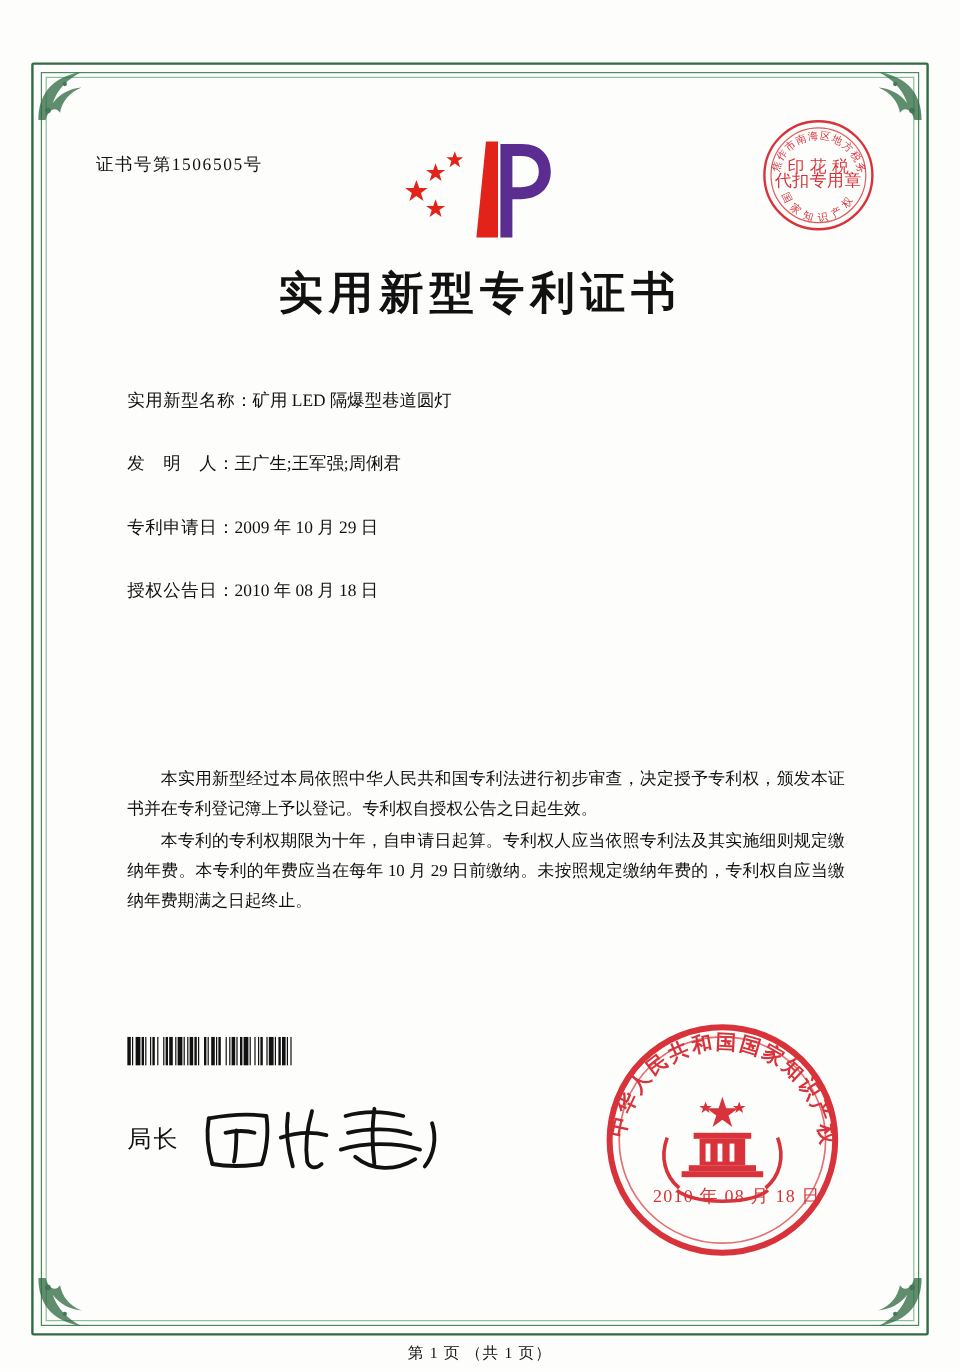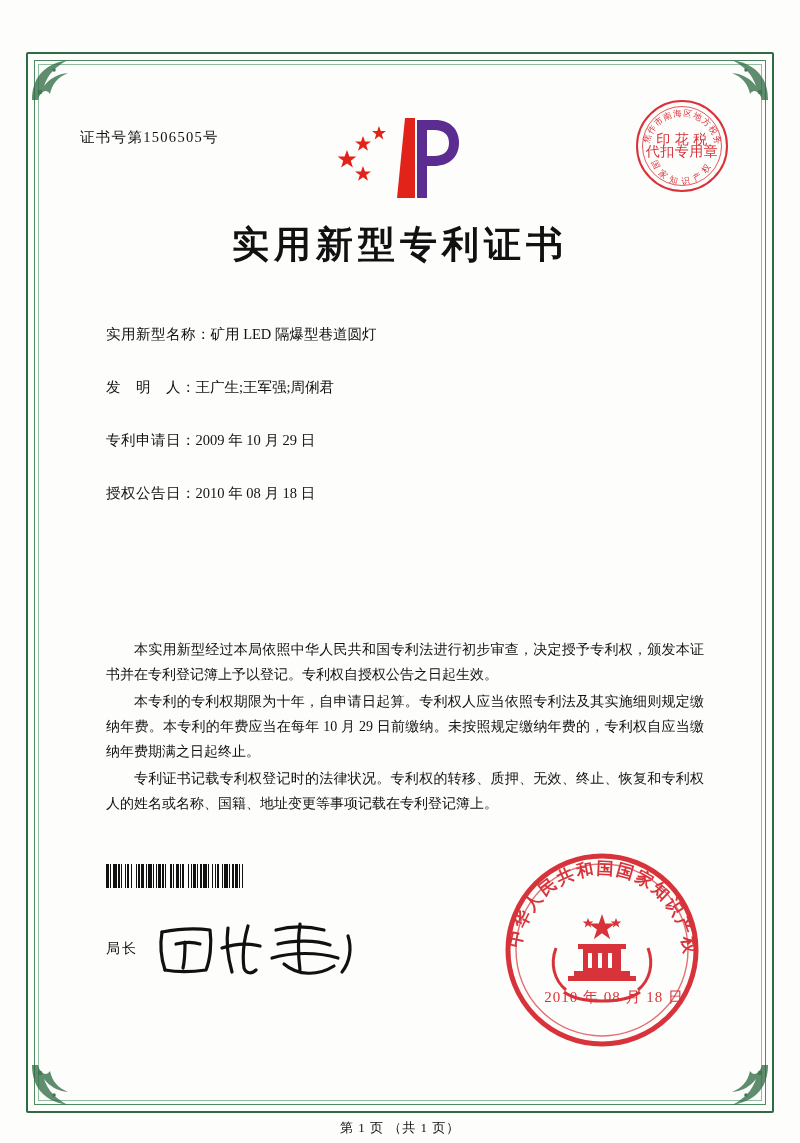--- a/index.html
+++ b/index.html
@@ -193,21 +193,21 @@
 
   
   .sign-row {
     position: absolute;
     left: 44px;
     top: 826px;
     display: flex;
     align-items: center;
   }
   .sign-label {
-    font-size: 14px;
+    font-size: 20px;
     letter-spacing: 2px;
     color: #111;
     margin-right: 14px;
   }
   .signature {
     width: 210px;
     height: 62px;
   }
   .signature svg { width: 100%; height: 100%; display: block; }
 
@@ -334,21 +334,20 @@
         <span class="lbl">专利申请日</span><span>：</span><span>2009 年 10 月 29 日</span>
       </div>
       <div class="field">
         <span class="lbl">授权公告日</span><span>：</span><span>2010 年 08 月 18 日</span>
       </div>
     </div>
 
     <div class="paragraphs">
       <p>本实用新型经过本局依照中华人民共和国专利法进行初步审查，决定授予专利权，颁发本证书并在专利登记簿上予以登记。专利权自授权公告之日起生效。</p>
       <p>本专利的专利权期限为十年，自申请日起算。专利权人应当依照专利法及其实施细则规定缴纳年费。本专利的年费应当在每年 10 月 29 日前缴纳。未按照规定缴纳年费的，专利权自应当缴纳年费期满之日起终止。</p>
-      <p>专利证书记载专利权登记时的法律状况。专利权的转移、质押、无效、终止、恢复和专利权人的姓名或名称、国籍、地址变更等事项记载在专利登记簿上。</p>
     </div>
 
     <div class="barcode">
         <i style="width: 3px; background: rgb(17, 17, 17);"></i>
         <i style="width: 1px; background: transparent;"></i>
         <i style="width: 1px; background: rgb(17, 17, 17);"></i>
         <i style="width: 2px; background: transparent;"></i>
         <i style="width: 4px; background: rgb(17, 17, 17);"></i>
         <i style="width: 1px; background: transparent;"></i>
         <i style="width: 2px; background: rgb(17, 17, 17);"></i>

